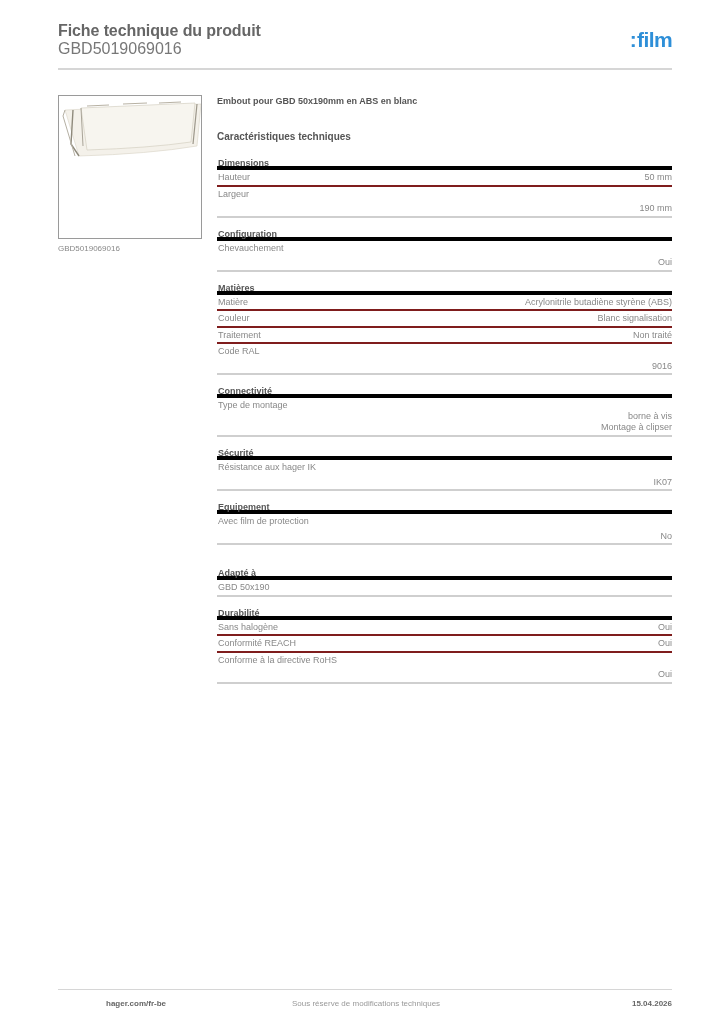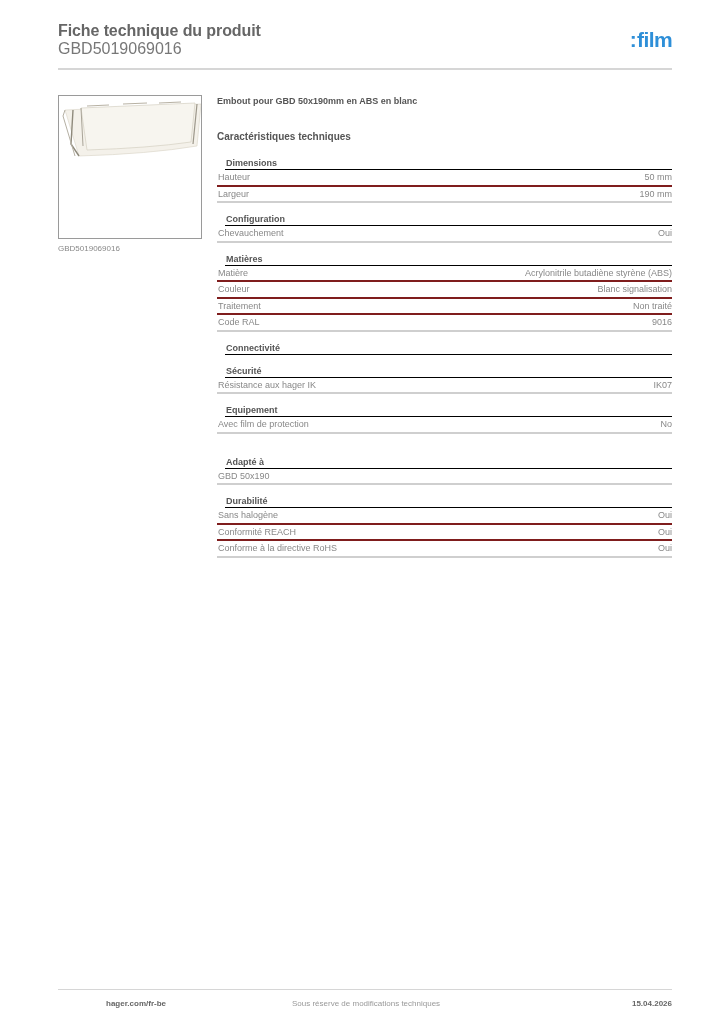--- a/index.html
+++ b/index.html
@@ -15,23 +15,23 @@
 
   .product-image-box { position: absolute; left: 58px; top: 95px; width: 144px; height: 144px; border: 1px solid #9a9a9a; background: #fff; }
   .product-image-box svg { position: absolute; left: 0; top: 0; }
   .image-caption { position: absolute; left: 58px; top: 244px; font-size: 8px; color: #888; }
 
   .main { position: absolute; left: 217px; top: 95px; width: 455px; }
   .product-desc { font-size: 9px; font-weight: bold; color: #555; height: 36px; line-height: 12px; }
   .tech-heading { font-size: 10px; font-weight: bold; color: #555; height: 26px; line-height: 12px; }
 
   .section { margin-bottom: 10px; }
-  .section-title { font-size: 9px; font-weight: bold; color: #555; line-height: 12px; height: 13px; border-bottom: 1px solid #000000; padding-left: 1px; margin-left: 8px; }
+  .section-title { font-size: 9px; font-weight: bold; color: #555; line-height: 12px; height: 13px; border-bottom: 4px solid #000000; padding-left: 1px; }
   .row { display: flex; justify-content: space-between; font-size: 9px; color: #888; line-height: 14.5px; border-bottom: 2px solid #7f1d1d; padding-left: 1px; }
-  .row:last-child { border-bottom: 2px solid #cfcfcf; }
+  .row:last-child { border-bottom: 2px solid #cfcfcf; flex-direction: column; }
   .row .value { text-align: right; }
   .row .value span { display: block; }
   .spacer { height: 12px; }
 
   .footer-rule { position: absolute; left: 58px; top: 989px; width: 614px; height: 1px; background: #d6d6d6; }
   .footer { position: absolute; left: 58px; top: 999px; width: 614px; height: 12px; font-size: 8px; }
   .footer .site { position: absolute; left: 0; top: 0; font-weight: bold; color: #666; padding-left: 48px; }
   .footer .disclaimer { position: absolute; left: 234px; top: 0; color: #999; }
   .footer .date { position: absolute; right: 0; top: 0; font-weight: bold; color: #666; }
 </style>
@@ -97,20 +97,27 @@
         <span class="value">Non traité</span>
       </div>
     <div class="row">
         <span>Code RAL</span>
         <span class="value">9016</span>
       </div>
   </div>
 
   <div class="section">
     <div class="section-title">Connectivité</div>
+    <div class="row" style="line-height:11px; padding-top:2px; padding-bottom:2px;">
+      <span>Type de montage</span>
+      <span class="value">
+        <span>borne à vis</span>
+        <span>Montage à clipser</span>
+      </span>
+    </div>
   </div>
 
   <div class="section">
     <div class="section-title">Sécurité</div>
     <div class="row">
         <span>Résistance aux hager IK</span>
         <span class="value">IK07</span>
       </div>
   </div>
 

